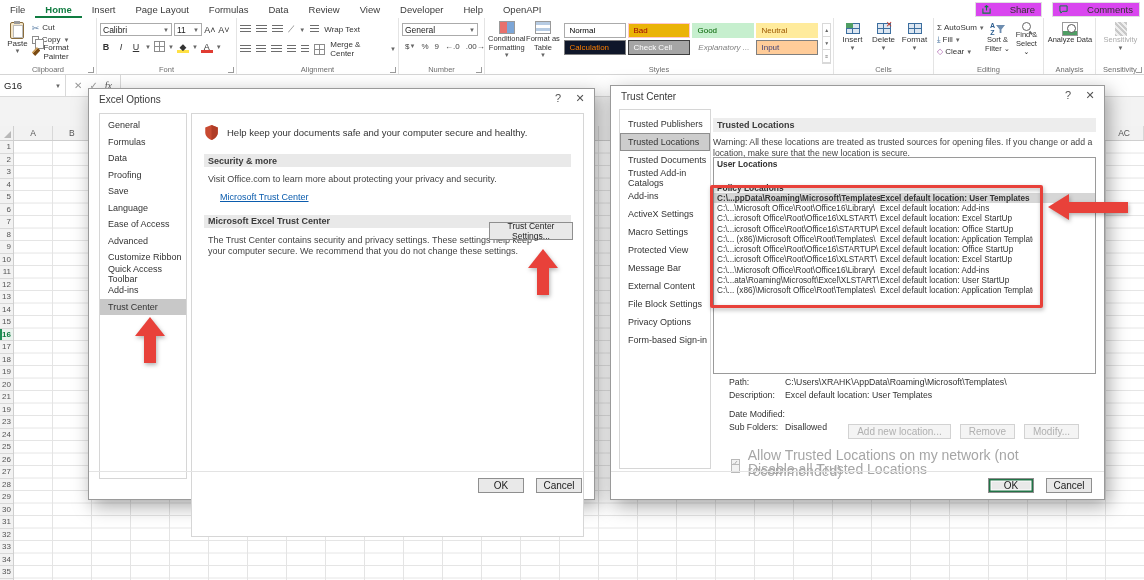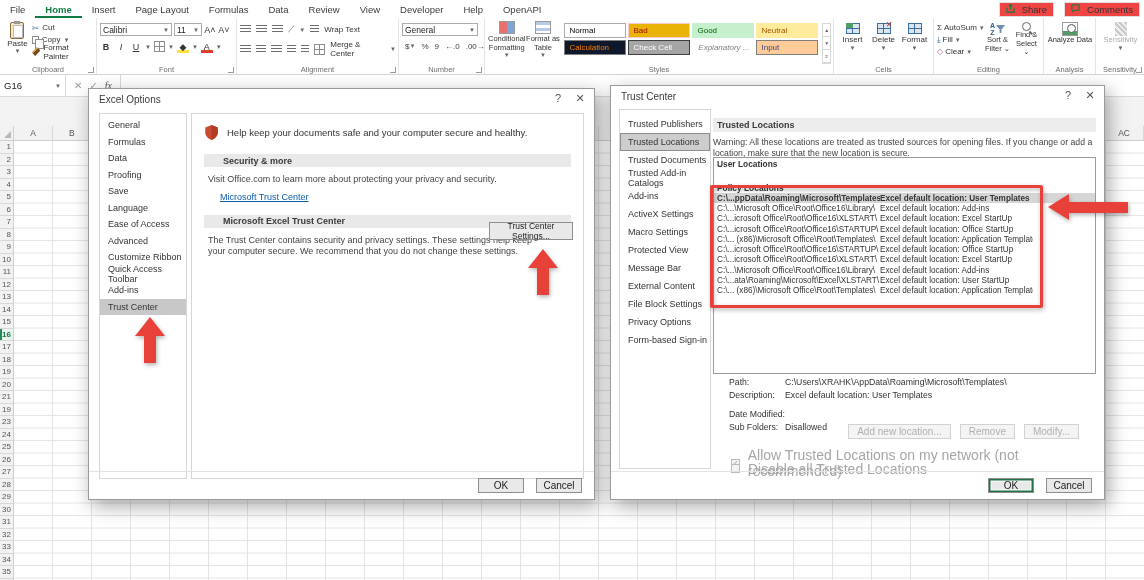--- a/index.html
+++ b/index.html
@@ -6,21 +6,21 @@
   html,body { width:1144px; height:580px; }
   body { font-family:"Liberation Sans","DejaVu Sans",sans-serif; background:#fff; overflow:hidden; }
   #app { position:relative; width:1144px; height:580px; background:#fff; font-size:9px; color:#333; }
 
   
   .tabbar { position:absolute; left:0; top:0; width:1144px; height:18px; background:#fff; display:flex; align-items:stretch; font-size:9.5px; }
   .tabs { display:flex; }
   .tab { padding:0 10px; display:flex; align-items:center; color:#3b3b3b; cursor:default; }
   .tab.active { box-shadow:inset 0 -2px 0 #107c41; color:#107c41; font-weight:bold; }
   .tabbar-right { margin-left:auto; display:flex; align-items:center; gap:10px; padding-right:4px; }
-  .tb-btn { display:flex; align-items:flex-start; gap:7px; color:#333; border:1px solid #e0e0e0; padding:1px 6px; background:#ef4444; }
+  .tb-btn { display:flex; align-items:center; gap:19px; color:#333; border:1px solid #e0e0e0; padding:1px 6px; background:#d946ef; }
   .mini-svg { display:inline-block; }
 
   
   .ribbon { position:absolute; left:0; top:18px; width:1144px; height:57px; background:#fff; border-bottom:1px solid #d5d5d5; display:flex; }
   .group { position:relative; border-right:1px solid #e4e4e4; height:100%; padding:2px 2px 10px 3px; }
   .group-label { position:absolute; bottom:0; left:0; width:100%; text-align:center; font-size:7.5px; color:#6e6e6e; }
   .launcher { position:absolute; right:2px; bottom:1px; width:6px; height:6px; border-right:1px solid #9a9a9a; border-bottom:1px solid #9a9a9a; }
   .row { display:flex; align-items:center; }
 
   
@@ -114,23 +114,23 @@
   .win-btn { border:1px solid #8f8f8f; background:#e9e9e9; font-size:10px; color:#222; display:flex; align-items:center; justify-content:center; font-family:inherit; }
   .win-btn.focused { box-shadow:0 0 0 1.5px #217346 inset, 0 0 0 2.5px #fff inset; }
   .win-btn.dis { border-color:#d2d2d2; background:#f4f4f4; color:#b0b0b0; }
   .dlg-footer { position:absolute; left:0; right:0; bottom:0; height:28px; border-top:1px solid #e3e3e3; display:flex; align-items:center; justify-content:flex-end; gap:12px; padding-right:12px; }
   .dlg-footer .win-btn { width:46px; height:15px; }
 
   
   #dlg-eo { left:88px; top:88px; width:507px; height:412px; }
   #eo-nav { left:10px; top:24px; width:88px; height:366px; padding-top:3px; }
   #eo-nav .nav-item { height:16.5px; }
-  #eo-content { left:102px; top:24px; width:393px; height:366px; padding:10px 12px; font-size:9px; }
+  #eo-content { left:102px; top:24px; width:393px; height:424px; padding:10px 12px; font-size:9px; }
   .intro-row { display:flex; align-items:center; gap:8px; font-size:9.5px; color:#333; }
-  .sec-bar { margin-top:13px; background:#e9e9e9; height:13px; font-weight:bold; font-size:9px; display:flex; align-items:center; padding-left:19px; color:#3a3a3a; }
+  .sec-bar { margin-top:13px; background:#e9e9e9; height:13px; font-weight:bold; font-size:9px; display:flex; align-items:center; padding-left:4px; color:#3a3a3a; }
   .sec-body { margin:7px 0 0 4px; color:#444; line-height:1.3; width:330px; }
   .link { margin:6px 0 0 16px; color:#0b5cad; text-decoration:underline; display:inline-block; }
   #tcs-btn { position:absolute; right:10px; top:108px; width:84px; height:18px; font-size:8.5px; }
 
   
   #dlg-tc { left:610px; top:85px; width:495px; height:415px; }
   #tc-nav { left:8px; top:23px; width:92px; height:360px; padding-top:5px; border:1px solid #d6d6d6; }
   #tc-nav .nav-item { height:18px; }
   #tc-nav .nav-item.selected { background:#cdcdcd; box-shadow:inset 0 0 0 1px #8f8f8f; }
   .tc-head-bar { position:absolute; left:102px; top:32px; width:383px; height:14px; background:#ededed; font-weight:bold; font-size:9px; display:flex; align-items:center; padding-left:4px; color:#3a3a3a; }

